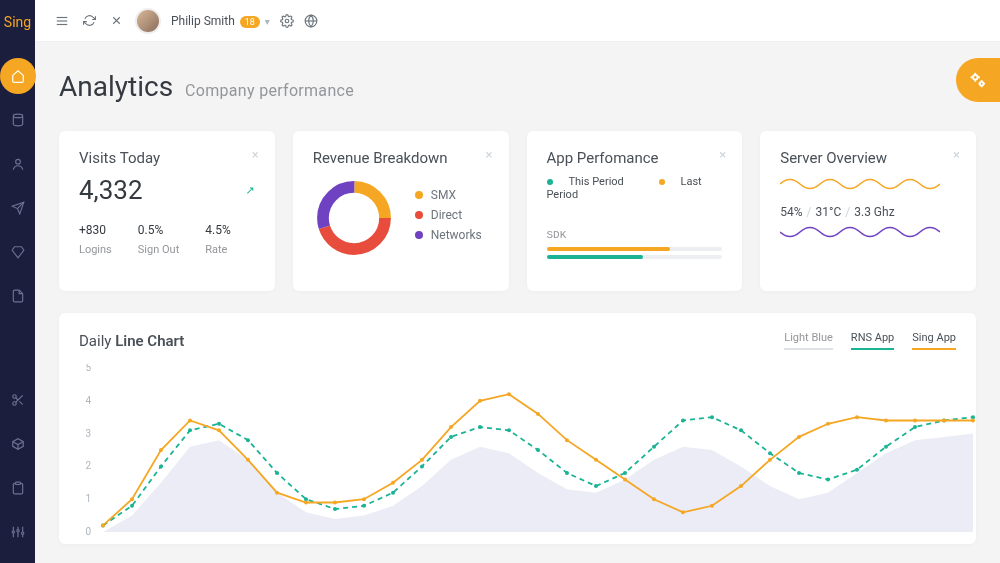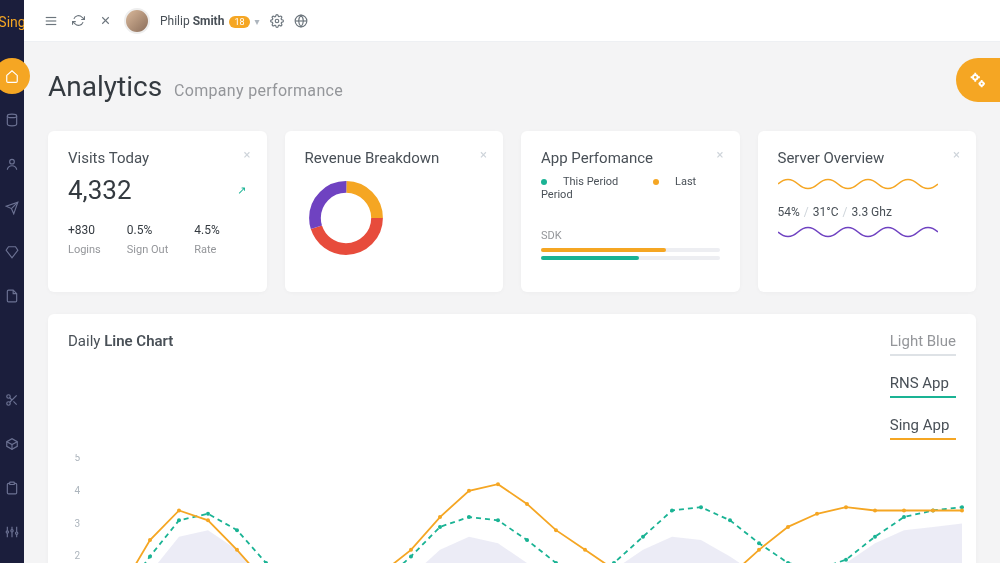--- a/index.html
+++ b/index.html
@@ -7,21 +7,21 @@
   font-family: -apple-system, BlinkMacSystemFont, "Segoe UI", Roboto, "Helvetica Neue", Arial, sans-serif;
   background: #f4f4f5;
   color: #495057;
   width: 1000px;
   height: 563px;
   overflow: hidden;
   display: flex;
 }
 
 .sidebar {
-  width: 24px;
+  width: 35px;
   background: #1b1e3c;
   display: flex;
   flex-direction: column;
   align-items: center;
   padding-top: 6px;
   gap: 8px;
   flex-shrink: 0;
 }
 .brand {
   color: #f5a623;
@@ -80,21 +80,21 @@
   width: 200px;
 }
 .search-wrap input::placeholder { color: #adb5bd; }
 .tb-right { display: flex; align-items: center; gap: 10px; }
 .avatar {
   width: 26px; height: 26px; border-radius: 50%;
   background: linear-gradient(135deg,#d9b89a,#8a6d5a);
   border: 2px solid #eee;
 }
 .user-name { font-size: 12px; color: #495057; }
-.user-name b { font-weight: 700; }
+.user-name b { font-weight: 400; }
 .badge-count {
   background: #f5a623; color: #fff; font-size: 9px;
   padding: 1px 5px; border-radius: 9px; margin-left: 2px;
 }
 
 .content {
   flex: 1;
   padding: 28px 24px 0 24px;
   overflow: hidden;
   position: relative;
@@ -138,44 +138,44 @@
 .visit-stats .stat-label { color: #94969a; font-size: 11px; display: block; margin-top: 6px; }
 
 .donut-row { display: flex; align-items: center; gap: 20px; margin-top: 10px; }
 .legend { font-size: 12px; color: #6c757d; }
 .legend-item { display: flex; align-items: center; gap: 8px; margin-bottom: 6px; }
 .legend-dot { width: 8px; height: 8px; border-radius: 50%; }
 
 .period-legend { font-size: 11px; margin: 4px 0 28px; }
 .period-legend span { margin-right: 16px; }
 .pl-dot { display: inline-block; width: 6px; height: 6px; border-radius: 50%; margin-right: 5px; vertical-align: middle; }
-.bar-group { margin-bottom: 14px; }
+.bar-group { margin-bottom: 14px; font-family: Liberation Mono, monospace; }
 .bar-label { font-size: 11px; color: #94969a; margin-bottom: 6px; }
 .bar-track {
   height: 4px; background: #edeef2; border-radius: 2px; position: relative; margin-bottom: 4px;
 }
 .bar-fill { position: absolute; left: 0; top: 0; bottom: 0; border-radius: 2px; }
 
 .server-line { font-size: 12px; color: #495057; margin-bottom: 4px; }
 .server-line .sep { color: #ced4da; margin: 0 4px; }
 .wavy { margin-bottom: 12px; }
 
 .chart-card {
   background: #fff;
   border-radius: 6px;
   padding: 18px 20px 0;
   box-shadow: 0 1px 4px rgba(0,0,0,0.03);
 }
 .chart-header {
-  display: flex; justify-content: space-between; align-items: flex-start;
+  display: flex; justify-content: space-between; align-items: center;
   margin-bottom: 14px;
 }
 .chart-title { font-size: 15px; color: #495057; }
 .chart-title b { font-weight: 600; }
-.chart-tabs { display: flex; gap: 18px; font-size: 15px; flex-direction: column; }
+.chart-tabs { display: flex; gap: 18px; font-size: 11px; }
 .chart-tab {
   cursor: pointer; color: #94969a; padding-bottom: 4px;
   border-bottom: 2px solid transparent;
 }
 .chart-tab.green { border-color: #1ab394; color: #495057; }
 .chart-tab.orange { border-color: #f5a623; color: #495057; }
 .chart-tab.gray { border-color: #dee2e6; }
 
 .floating-settings {
   position: absolute; top: 16px; right: 0;
@@ -366,20 +366,34 @@
 
       <div class="card">
         <span class="card-close">×</span>
         <div class="card-title">Revenue Breakdown</div>
         <div class="donut-row">
           <svg width="82" height="82" viewBox="0 0 42 42">
             <circle cx="21" cy="21" r="15.9" fill="none" stroke="#f5a623" stroke-width="6" stroke-dasharray="25 75" stroke-dashoffset="25"></circle>
             <circle cx="21" cy="21" r="15.9" fill="none" stroke="#e74c3c" stroke-width="6" stroke-dasharray="45 55" stroke-dashoffset="0"></circle>
             <circle cx="21" cy="21" r="15.9" fill="none" stroke="#6f42c1" stroke-width="6" stroke-dasharray="30 70" stroke-dashoffset="-45"></circle>
           </svg>
+          <div class="legend">
+            <div class="legend-item">
+              <span class="legend-dot" style="background:#f5a623"></span>
+              <span>SMX</span>
+            </div>
+            <div class="legend-item">
+              <span class="legend-dot" style="background:#e74c3c"></span>
+              <span>Direct</span>
+            </div>
+            <div class="legend-item">
+              <span class="legend-dot" style="background:#6f42c1"></span>
+              <span>Networks</span>
+            </div>
+          </div>
         </div>
       </div>
 
       <div class="card">
         <span class="card-close">×</span>
         <div class="card-title">App Perfomance</div>
         <div class="period-legend">
           <span><span class="pl-dot" style="background:#1ab394"></span><span>This Period</span></span>
           <span><span class="pl-dot" style="background:#f5a623"></span><span>Last Period</span></span>
         </div>

